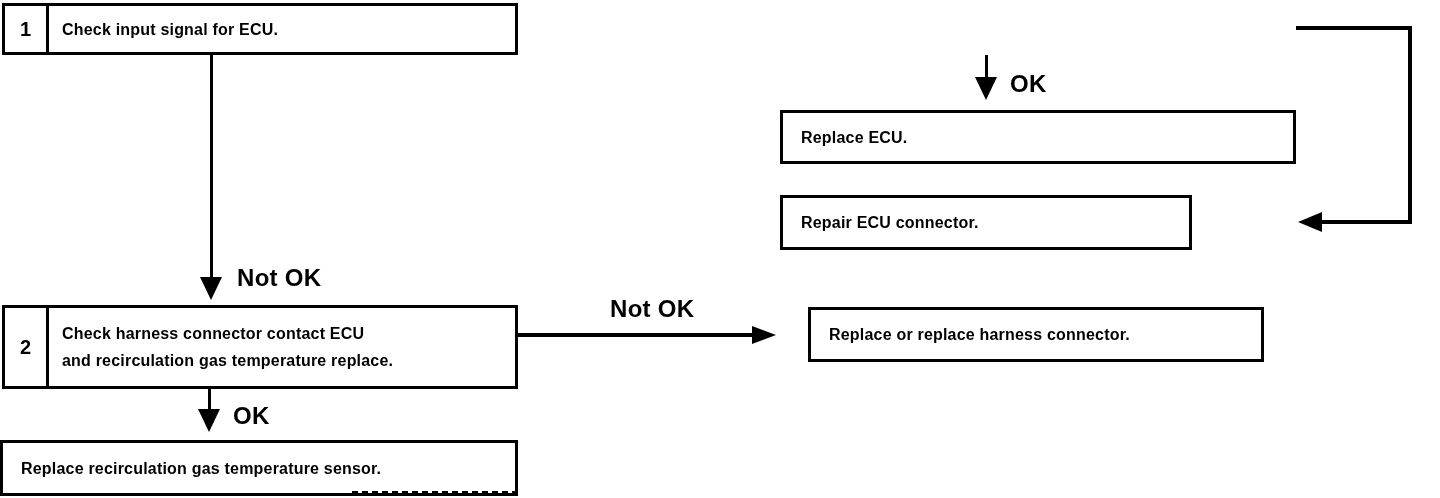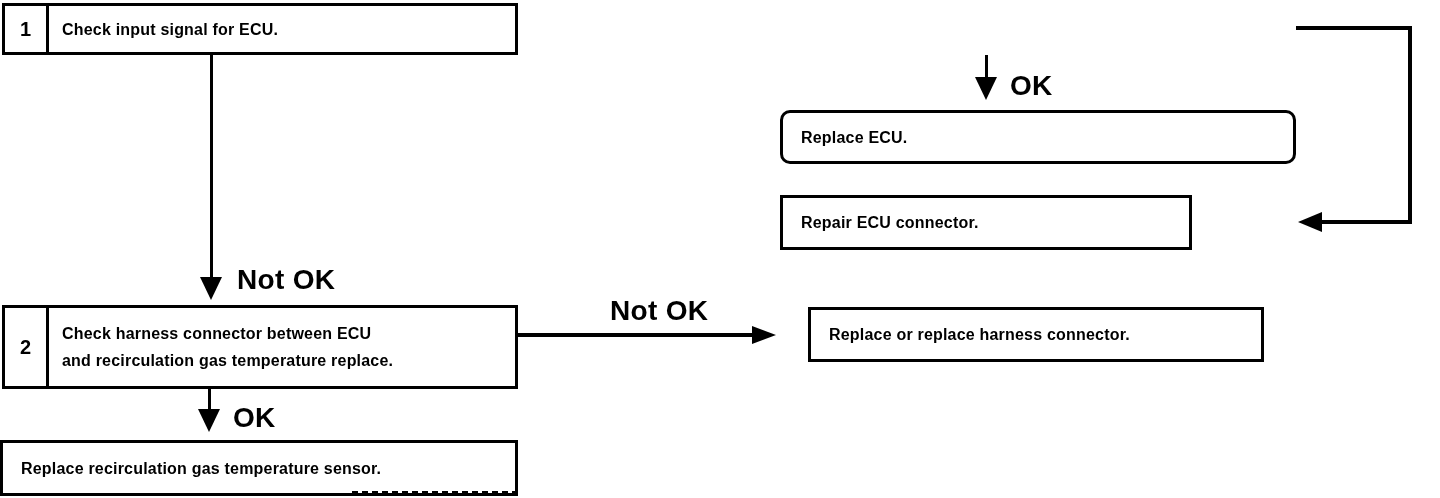--- a/index.html
+++ b/index.html
@@ -37,21 +37,21 @@
     padding-left: 13px;
     font-size: 16px;
     font-weight: bold;
     letter-spacing: 0.2px;
     line-height: 27px;
     white-space: nowrap;
   }
   .node-label.pad-lg { padding-left: 18px; }
   .edge-label {
     position: absolute;
-    font-size: 28px;
+    font-size: 24px;
     font-weight: bold;
     letter-spacing: 0.3px;
     white-space: nowrap;
   }
   .line { position: absolute; background: #000000; }
   .tri { position: absolute; width: 0; height: 0; }
   .tri-down   { border-left: 11px solid transparent; border-right: 11px solid transparent; border-top: 23px solid #000000; }
   .tri-right  { border-top: 9px solid transparent; border-bottom: 9px solid transparent; border-left: 24px solid #000000; }
   .tri-left   { border-top: 10px solid transparent; border-bottom: 10px solid transparent; border-right: 24px solid #000000; }
   .artifact {
@@ -69,21 +69,21 @@
     <div class="node-label">Check input signal for ECU.</div>
   </div>
 
   <div class="line" style="left:210px; top:55px; width:3px; height:224px;"></div>
   <div class="tri tri-down" style="left:200px; top:277px;"></div>
   <div class="edge-label" style="left:237px; top:264px;">Not OK</div>
 
   <div class="node" style="left:2px; top:305px; width:516px; height:84px;">
     <div class="num-cell">2</div>
     <div class="node-label">
-      <div>Check harness connector between ECU</div>
+      <div>Check harness connector contact ECU</div>
       <div>and recirculation gas temperature replace.</div>
     </div>
   </div>
 
   <div class="line" style="left:208px; top:389px; width:3px; height:22px;"></div>
   <div class="tri tri-down" style="left:198px; top:409px;"></div>
   <div class="edge-label" style="left:233px; top:402px;">OK</div>
 
   <div class="node" style="left:0px; top:440px; width:518px; height:56px;">
     <div class="node-label pad-lg">Replace recirculation gas temperature sensor.</div>
@@ -93,21 +93,21 @@
 
   <div class="line" style="left:518px; top:333px; width:234px; height:4px;"></div>
   <div class="tri tri-right" style="left:752px; top:326px;"></div>
   <div class="edge-label" style="left:610px; top:295px;">Not OK</div>
 
 
   <div class="line" style="left:985px; top:55px; width:3px; height:24px;"></div>
   <div class="tri tri-down" style="left:975px; top:77px;"></div>
   <div class="edge-label" style="left:1010px; top:70px;">OK</div>
 
-  <div class="node" style="left:780px; top:110px; width:516px; height:54px;border-radius:10px;">
+  <div class="node" style="left:780px; top:110px; width:516px; height:54px;">
     <div class="node-label pad-lg">Replace ECU.</div>
   </div>
 
   <div class="node" style="left:780px; top:195px; width:412px; height:55px;">
     <div class="node-label pad-lg">Repair ECU connector.</div>
   </div>
 
   <div class="line" style="left:1296px; top:26px; width:116px; height:4px;"></div>
   <div class="line" style="left:1408px; top:26px; width:4px; height:198px;"></div>
   <div class="line" style="left:1322px; top:220px; width:90px; height:4px;"></div>

